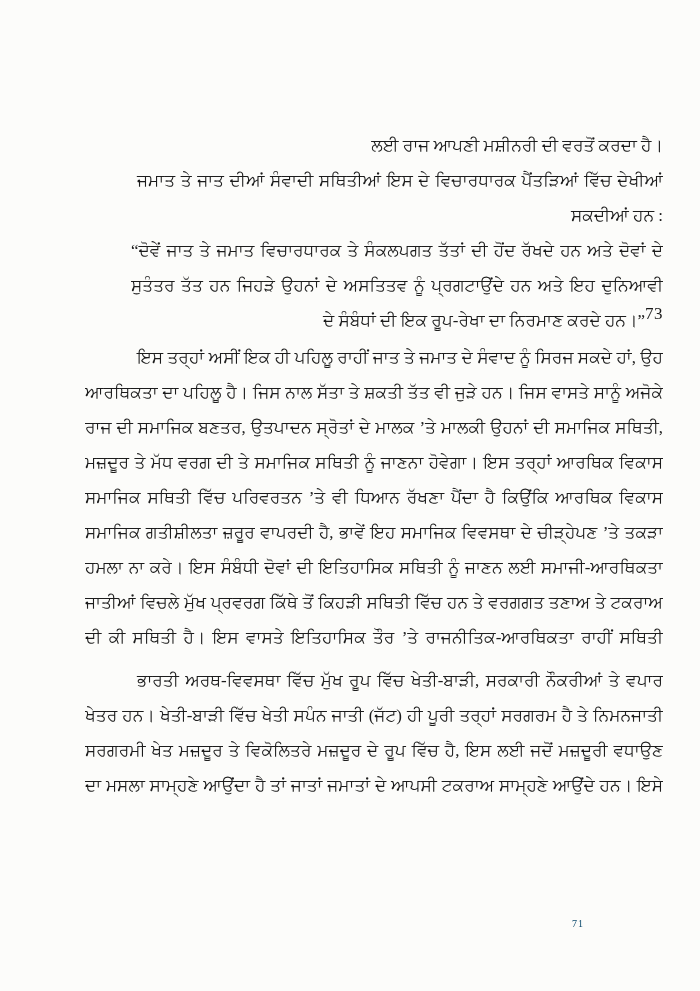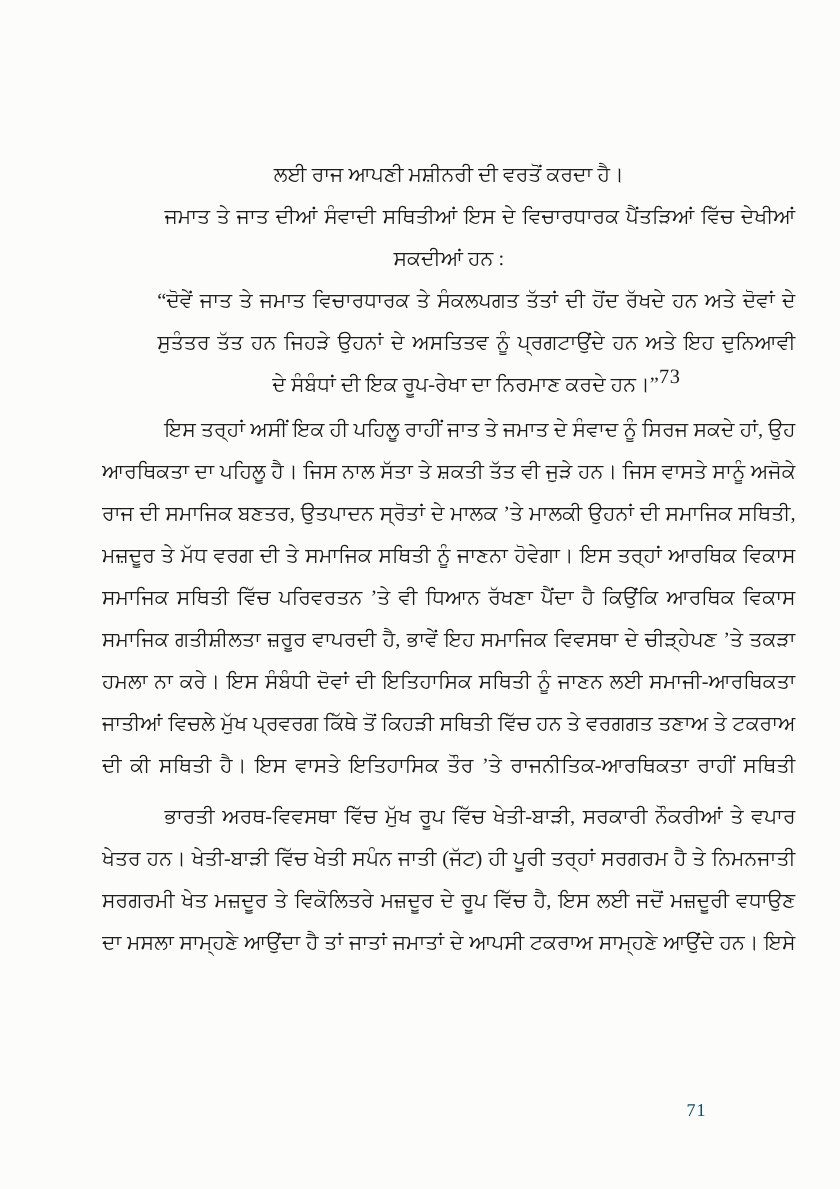--- a/index.html
+++ b/index.html
@@ -18,41 +18,41 @@
     position: absolute;
     left: 85px;
     top: 128px;
     width: 578px;
     font-size: 17px;
     line-height: 35px;
   }
   .line {
     height: 35px;
     overflow: hidden;
-    text-align: center;
+    text-align: right;
   }
   .line.just {
     text-align: justify;
     text-align-last: justify;
   }
   .line.indent { text-indent: 52px; }
   .blockquote { margin-left: 46px; }
   .para-2 { margin-top: 2px; }
   .para-3 { margin-top: 8px; }
   .footnote-ref {
     font-size: 17px;
     vertical-align: super;
     line-height: 0;
     letter-spacing: 0.5px;
   }
   .page-number {
     position: absolute;
     left: 572px;
     top: 918px;
-    font-size: 15px;
+    font-size: 10px;
     letter-spacing: 1px;
     color: #0c4a6e;
   }
 </style>
 </head>
 <body>
 
 <div class="page">
   <div class="text-area">
 

